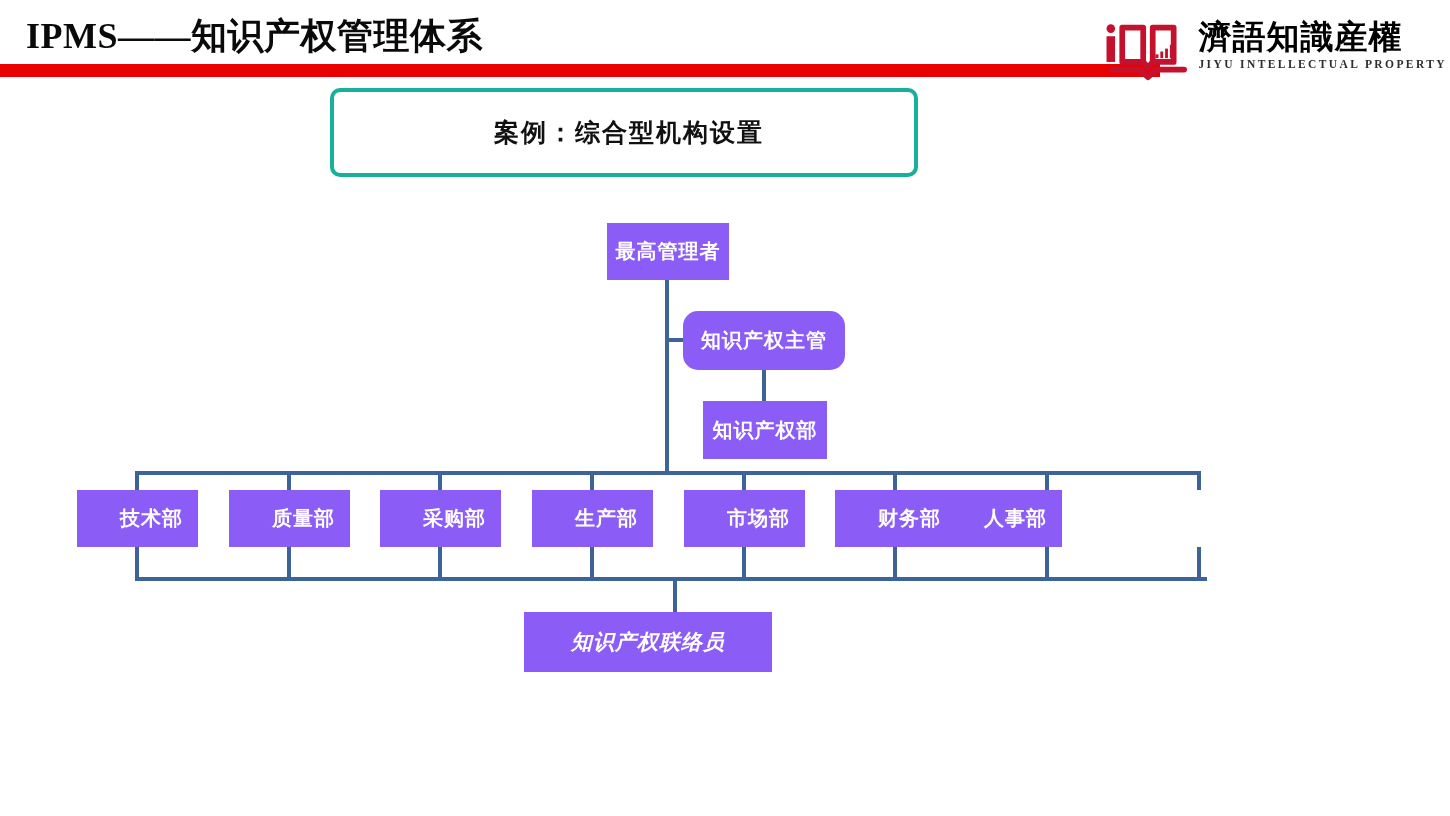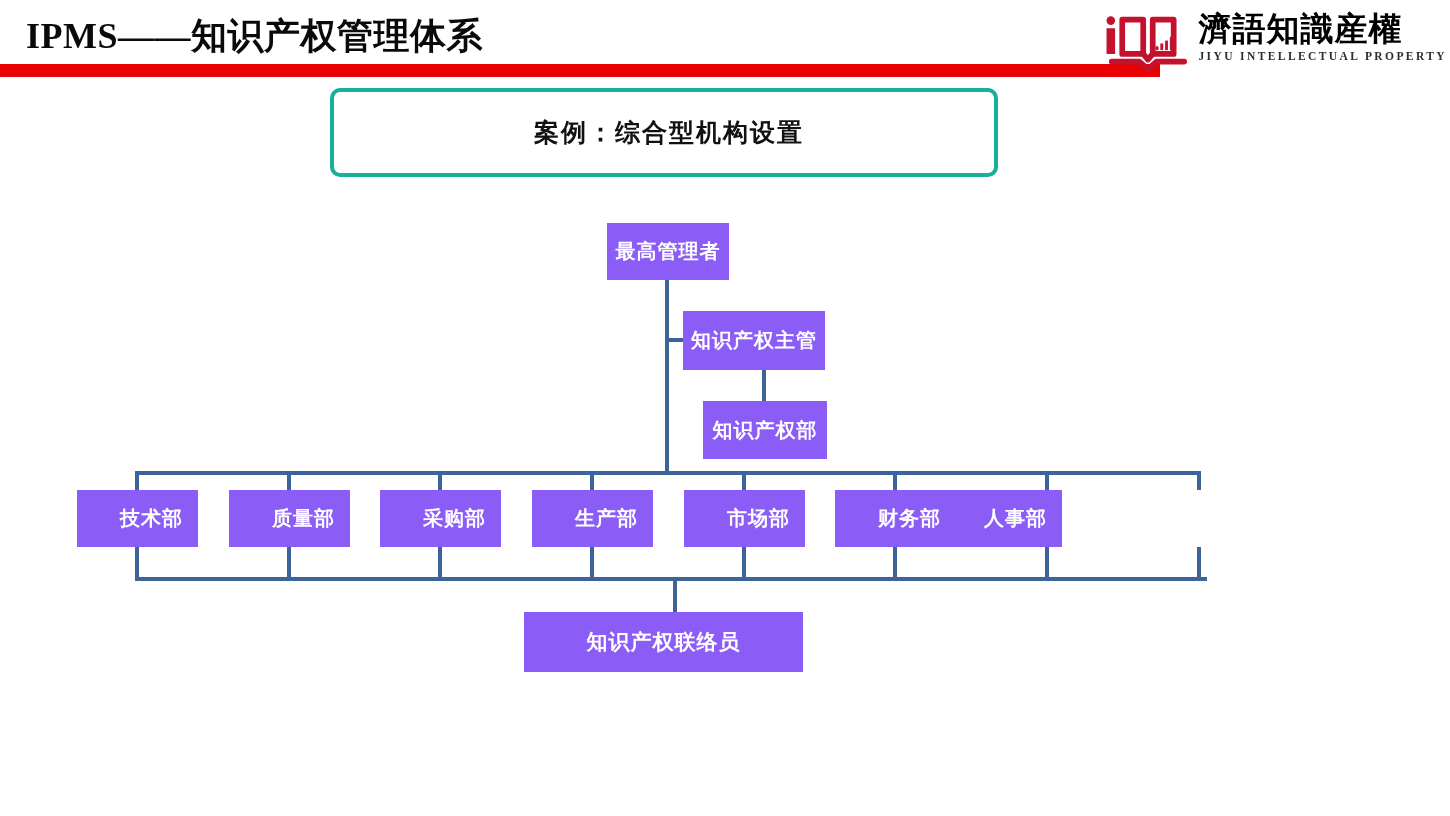--- a/index.html
+++ b/index.html
@@ -30,21 +30,21 @@
     left: 0;
     top: 64px;
     width: 1160px;
     height: 13px;
     background: #e90000;
   }
 
   
   .logo {
     position: absolute;
-    top: 11px;
+    top: 19px;
     right: 3px;
     display: flex;
     align-items: flex-start;
     gap: 7px;
   }
   .logo-icon { display: block; margin-top: 2px; }
   .logo-text { display: flex; flex-direction: column; }
   .logo-cn {
     font-family: "Liberation Serif", serif;
     font-weight: bold;
@@ -62,21 +62,21 @@
     letter-spacing: 2.4px;
     margin-top: 1px;
     white-space: nowrap;
   }
 
   
   .case-box {
     position: absolute;
     left: 330px;
     top: 88px;
-    width: 668px;
+    width: 588px;
     height: 89px;
     border: 4px solid #18af9b;
     border-radius: 10px;
     background: #ffffff;
     display: flex;
     align-items: center;
     justify-content: center;
     padding-left: 10px;
   }
   .case-box span {
@@ -100,32 +100,32 @@
     font-weight: bold;
     font-size: 20px;
     letter-spacing: 1px;
     white-space: nowrap;
   }
   .conn {
     position: absolute;
     background: #3c6498;
   }
   .node-top        { left: 607px;  top: 223px; width: 122px; height: 57px; }
-  .node-supervisor { left: 683px;  top: 311px; width: 142px; height: 59px; }
+  .node-supervisor { left: 683px;  top: 311px; width: 162px; height: 59px; border-radius: 15px; }
   .node-ipdept     { left: 703px;  top: 401px; width: 124px; height: 58px; }
   .node-dept       { top: 490px; width: 121px; height: 57px; padding-left: 28px; }
   .dept-0 { left: 77px; }
   .dept-1 { left: 229px; }
   .dept-2 { left: 380px; }
   .dept-3 { left: 532px; }
   .dept-4 { left: 684px; }
   .dept-5 { left: 835px; }
   .dept-6 { left: 941px; text-align: center; }
   .dept-7 { left: 1139px; }
-  .node-liaison    { left: 524px; top: 612px; width: 279px; height: 60px; font-size: 21px; }
+  .node-liaison    { left: 524px; top: 612px; width: 248px; height: 60px; font-size: 21px; font-style: italic; }
 
   
   .conn-v-main        { left: 665px; top: 280px; width: 4px; height: 195px; }
   .conn-stub-sup      { left: 669px; top: 338px; width: 14px; height: 4px; }
   .conn-v-supervisor  { left: 762px; top: 370px; width: 4px; height: 31px; }
   .conn-h-top         { left: 135px; top: 471px; width: 1066px; height: 4px; }
   .conn-h-bottom      { left: 135px; top: 577px; width: 1072px; height: 4px; }
   .conn-v-liaison     { left: 673px; top: 579px; width: 4px; height: 33px; }
   .drop-top    { top: 471px; width: 4px; height: 19px; }
   .drop-bottom { top: 547px; width: 4px; height: 32px; }

